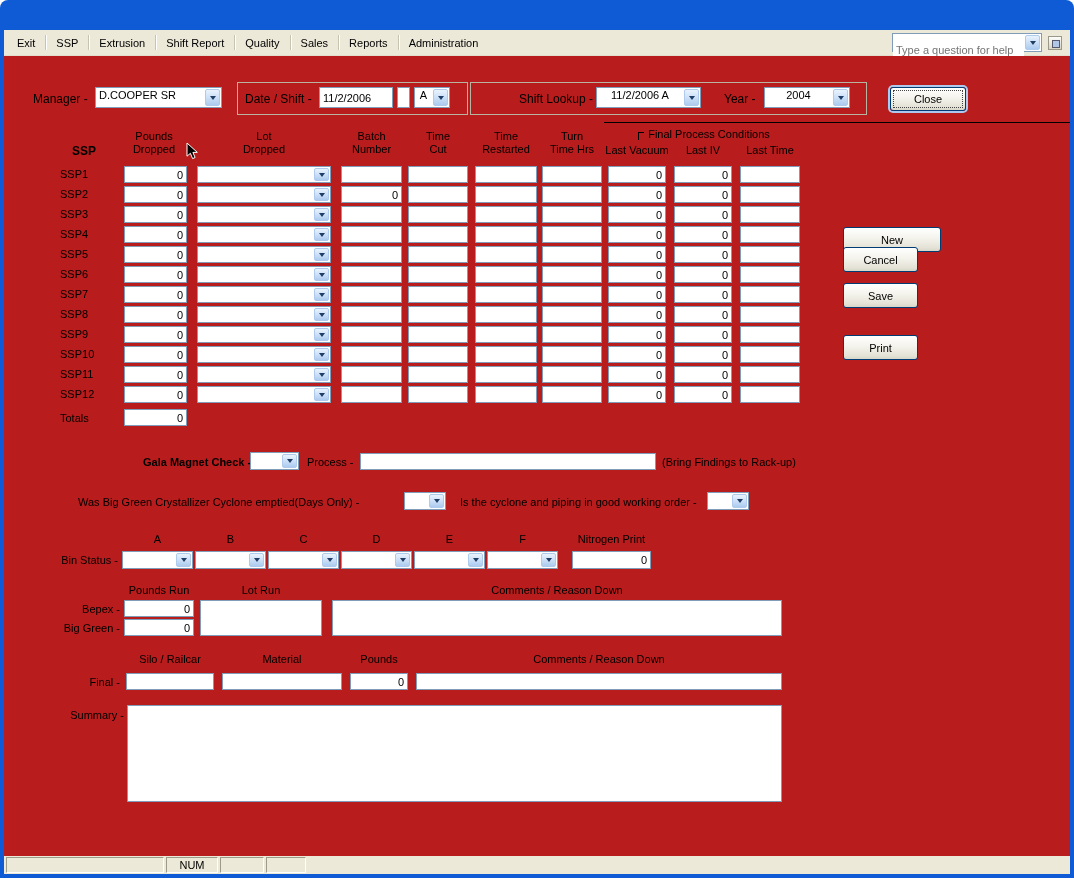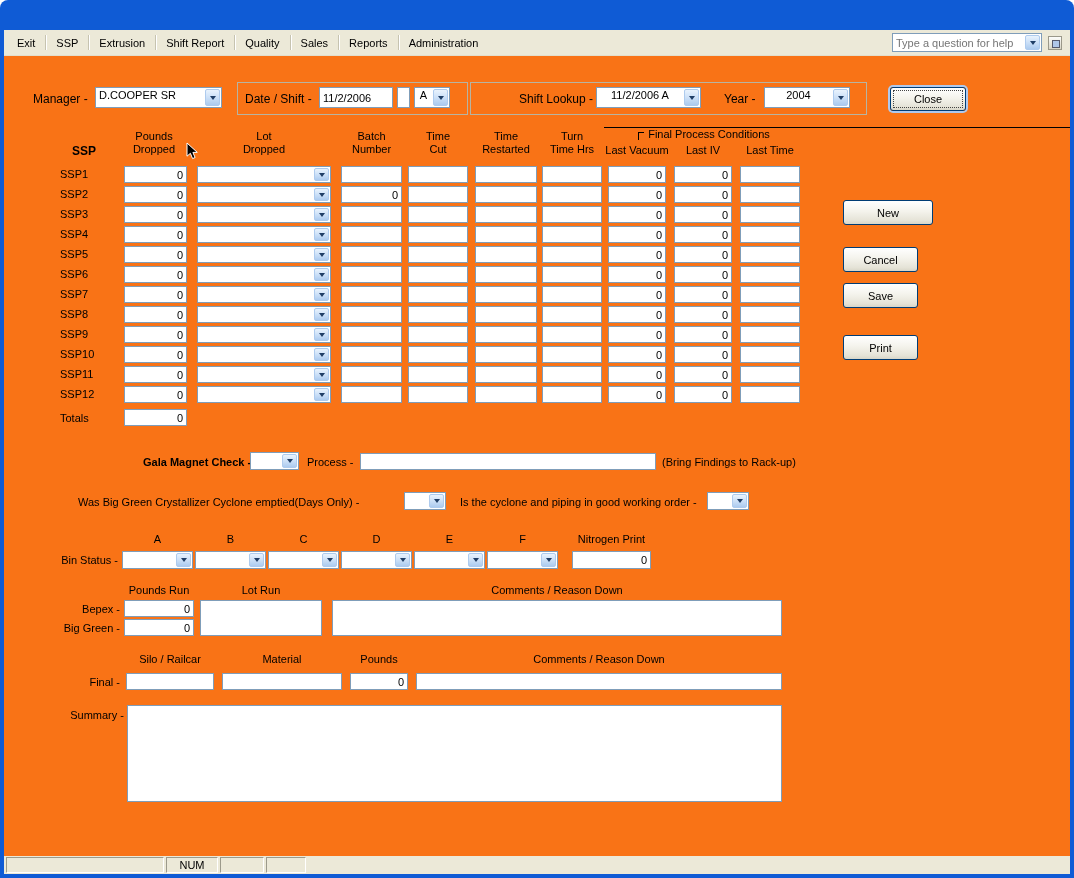--- a/index.html
+++ b/index.html
@@ -26,26 +26,26 @@
   .g-x::before{transform:rotate(45deg)}
   .g-x::after{transform:rotate(-45deg)}
 
   
   .menubar{position:absolute;top:30px;left:4px;right:4px;height:26px;background:#ECE9D8;
     display:flex;align-items:center;padding:0 4px;border-bottom:1px solid #E2DfCE}
   .mitem{padding:4px 9px;white-space:nowrap;cursor:default}
   .msep{width:1px;height:15px;background:#C6C3B0;box-shadow:1px 0 0 #fff;margin:0 1px}
   .helpwrap{margin-left:auto;display:flex;align-items:center;gap:6px;margin-right:4px}
   .helpbox{width:150px;height:19px}
-  .helpbox input{flex:1;border:0;outline:0;font:11px "Liberation Sans",sans-serif;padding:1px 3px;min-width:0}
+  .helpbox input{flex:1;border:0;outline:0;font:11px "Liberation Sans",sans-serif;padding:16px 3px;min-width:0}
   .opticon{width:14px;height:14px;border:1px solid #9A988A;background:linear-gradient(180deg,#FDFDFB,#D8D5C4);position:relative}
   .opticon::before{content:"";position:absolute;left:3px;top:3px;width:6px;height:6px;border:1px solid #55586B;background:#AFC6E8}
 
   
-  .form{position:absolute;top:56px;left:4px;right:4px;bottom:22px;background:#f97316;overflow:hidden}
+  .form{position:absolute;top:56px;left:4px;right:4px;bottom:22px;background:#b91c1c;overflow:hidden}
   .abs{position:absolute}
   .lbl12{font-size:12px;white-space:nowrap}
   .lblr{text-align:right;white-space:nowrap}
   .grp{position:absolute;border:1px solid #B7B4A2;height:33px}
 
   input.fld,textarea.fld{border:1px solid #7F9DB9;background:#fff;font:11px "Liberation Sans",sans-serif;padding:0 3px}
   .num{text-align:right}
   .ctr{text-align:center}
 
   .combo{display:flex;background:#fff;border:1px solid #7F9DB9;align-items:stretch}
@@ -55,21 +55,21 @@
     display:flex;align-items:center;justify-content:center}
   .tri{width:0;height:0;border-left:3px solid transparent;border-right:3px solid transparent;border-top:4px solid #1F3E66}
 
   .xpbtn{position:absolute;border:1px solid #003C74;border-radius:3px;color:#000;cursor:default;
     background:linear-gradient(180deg,#FFFFFF 0%,#F4F3EC 45%,#E5E3D7 85%,#D8D6C8 100%);
     font:11px "Liberation Sans",sans-serif;display:flex;align-items:center;justify-content:center}
   .xpbtn.default{box-shadow:0 0 0 2px #AFC9EE;outline:1px dotted #444;outline-offset:-4px}
 
   .hdr{position:absolute;text-align:center;line-height:13px;white-space:nowrap;display:flex;
     flex-direction:column;align-items:center;justify-content:flex-start}
-  .fpc{position:absolute;display:flex;align-items:center;justify-content:center;gap:4px;white-space:nowrap}
+  .fpc{position:absolute;display:flex;align-items:flex-end;justify-content:center;gap:4px;white-space:nowrap}
   .corn{width:6px;height:8px;margin-top:3px}
   .corn.l{border-left:1px solid #000;border-top:1px solid #000}
   .corn.r{border-right:1px solid #000;border-top:1px solid #000}
 
   
   .r{position:absolute;left:0;width:810px;height:18px}
   .r .cl{position:absolute;left:56px;width:60px;line-height:17px;white-space:nowrap}
   .r input{position:absolute;top:0;height:17px;border:1px solid #7F9DB9;background:#fff;
     font:11px "Liberation Sans",sans-serif;padding:0 3px}
   .cp{left:120px;width:63px;text-align:right}
@@ -403,21 +403,21 @@
       <input class="cr" value="" style="">
       <input class="ch" value="" style="">
       <input class="cv" value="0" style="">
       <input class="ci" value="0" style="">
       <input class="cm" value="" style="">
     </div>
 
     <span class="abs" style="left:56px;top:356px">Totals</span>
     <input class="fld num abs" style="left: 120px; top: 353px; width: 63px; height: 17px;" value="0">
 
-    <button class="xpbtn" style="left:839px;top:144px;width:90px;height:25px">New</button>
+    <button class="xpbtn" style="left:839px;top:171px;width:98px;height:25px">New</button>
     <button class="xpbtn" style="left:839px;top:191px;width:75px;height:25px">Cancel</button>
     <button class="xpbtn" style="left:839px;top:227px;width:75px;height:25px">Save</button>
     <button class="xpbtn" style="left:839px;top:279px;width:75px;height:25px">Print</button>
 
     <span class="abs" style="left:139px;top:400px;font-weight:bold">Gala Magnet Check -</span>
     <div class="combo abs" style="left:246px;top:396px;width:49px;height:18px">
       <span class="val"></span>
       <span class="cbtn">
           <span class="tri"></span>
         </span>

